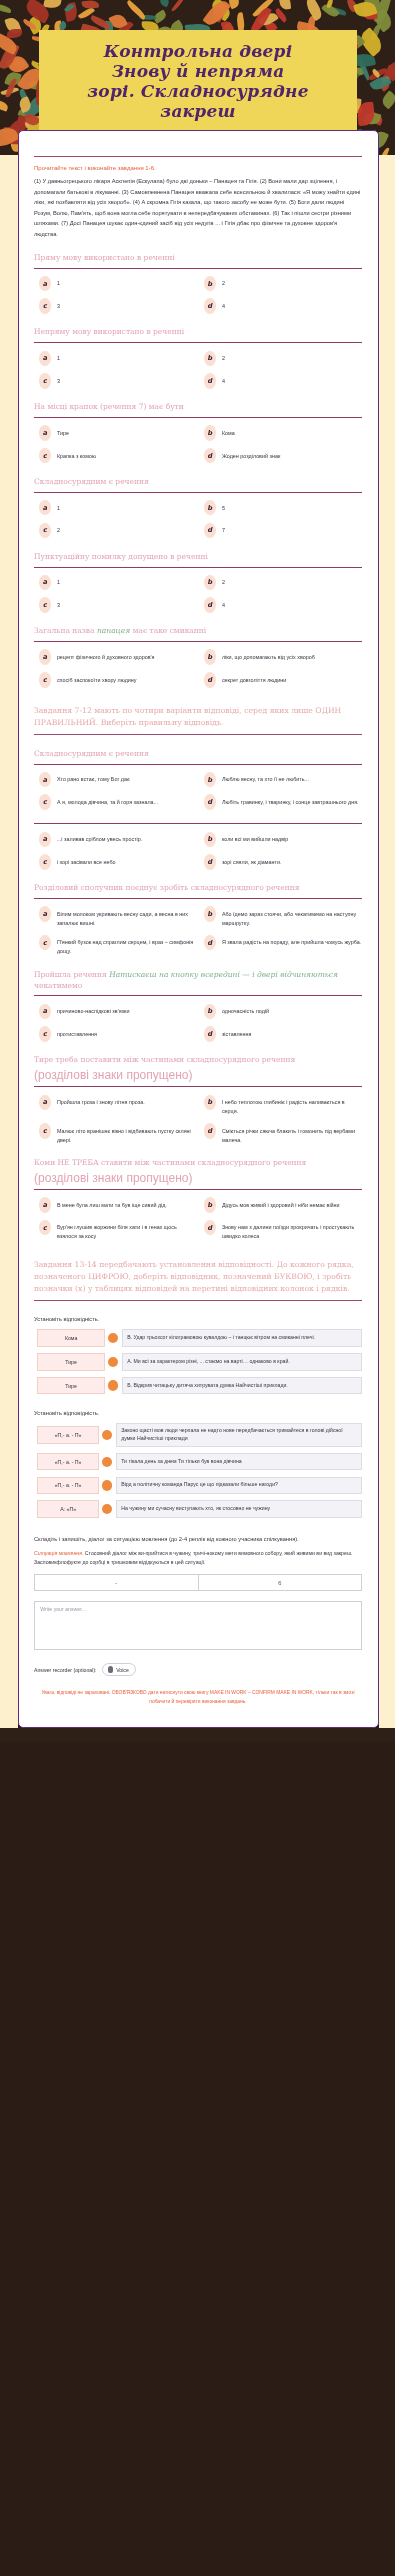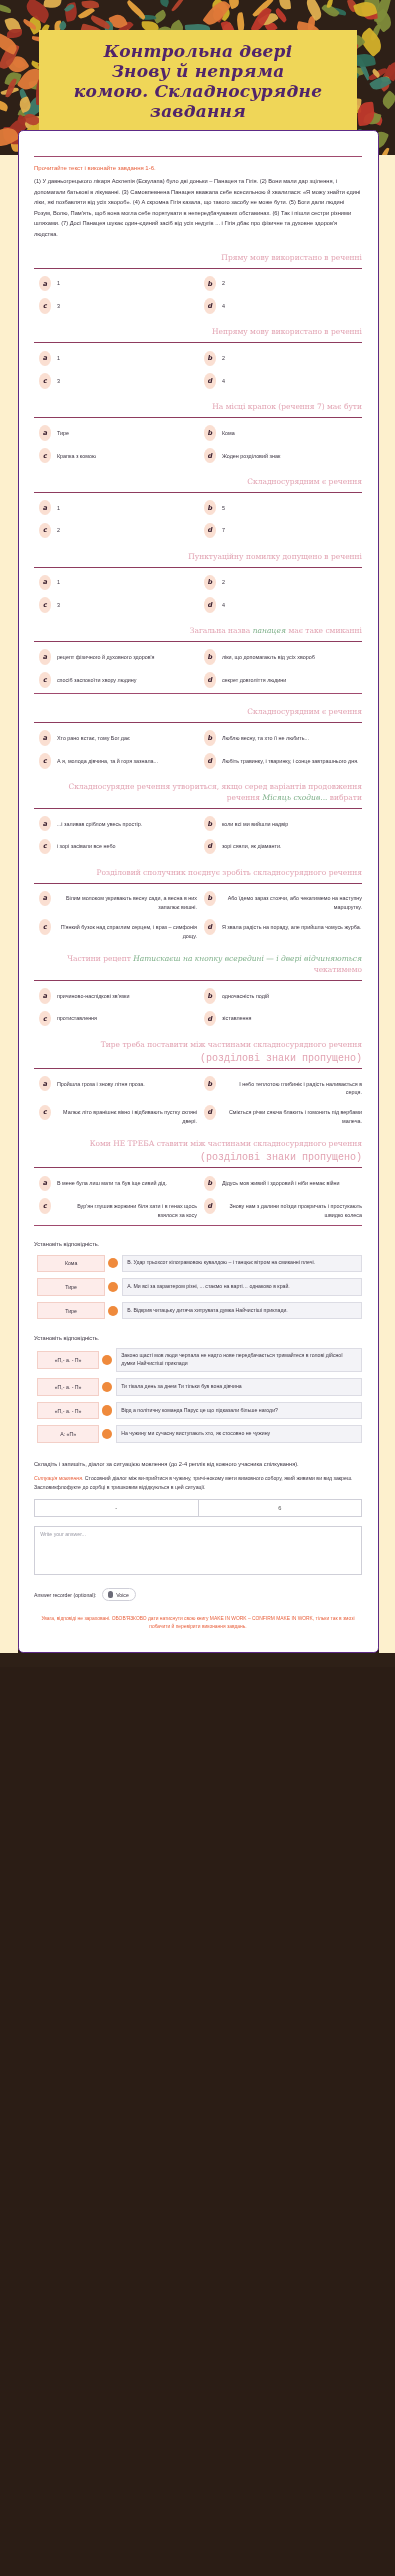--- a/index.html
+++ b/index.html
@@ -88,36 +88,36 @@
     font-family: "Liberation Sans", sans-serif;
   }
   .passage-body {
     color: #3a3340;
     font-size: 5.7px;
     line-height: 1.85;
     font-family: "Liberation Sans", sans-serif;
   }
 
   
-  .q-block { margin: 13.4px 0 4.1px 0; text-align: right; }
+  .q-block { margin: 13.4px 0 4.1px 0; }
   .q-title {
     font-family: "DejaVu Serif", serif;
     color: #e2a4b3;
     font-size: 7.5px;
     line-height: 1.45;
     margin-bottom: 2.1px;
   }
   .q-title .em {
     color: #7fb08a;
     font-style: italic;
   }
   .q-sub {
-    font-family: Liberation Mono, monospace;
+    font-family: Liberation Sans, sans-serif;
     color: #e2a4b3;
-    font-size: 10px;
+    font-size: 12px;
     margin-top: 1px;
   }
   .q-rule {
     border: none;
     border-top: 0.5px solid #8e3b5e;
     margin: 4.1px 0 7.2px 0;
   }
 
   .opts {
     display: grid;
@@ -549,22 +549,22 @@
   </div>
 <div class="cream-rail left"></div>
 <div class="cream-rail right"></div>
 
 <div class="page-wrap">
 
   <div class="title-banner">
     <h1>
       <span>Контрольна двері</span><br>
       <span>Знову й непряма</span><br>
-      <span>комою. Складносурядне</span><br>
-      <span>завдання</span>
+      <span>зорі. Складносурядне</span><br>
+      <span>закреш</span>
     </h1>
   </div>
 
   <div class="card">
 
     <hr class="hr-line">
 
     <div class="passage-head">Прочитайте текст і виконайте завдання 1-6.</div>
     <div class="passage-body">(1) У давньогрецького лікаря Асклепія (Ескулапа) було дві доньки – Панацея та Гігія. (2) Вони мали дар зцілення, і допомагали батькові в лікуванні. (3) Самовпевнена Панацея вважала себе всесильною й хвалилася: «Я можу знайти єдині ліки, які позбавляти від усіх хвороб». (4) А скромна Гігія казала, що такого засобу не може бути. (5) Боги дали людині Розум, Волю, Пам'ять, щоб вона могла себе порятувати в непередбачуваних обставинах. (6) Так і пішли сестри різними шляхами. (7) Досі Панацея шукає один-єдиний засіб від усіх недугів ... і Гігія дбає про фізичне та духовне здоров'я людства.</div>
 
@@ -694,20 +694,21 @@
             <div class="opt">
               <span class="bullet">c</span>
               <span class="opt-text">спосіб заспокоїти хвору людину</span>
             </div>
             <div class="opt">
               <span class="bullet">d</span>
               <span class="opt-text">секрет довголіття людини</span>
             </div>
           </div>
         </div>
+        <div class="instruction" style="margin-top: 17.5px;">Завдання 7-12 мають по чотири варіанти відповіді, серед яких лише ОДИН ПРАВИЛЬНИЙ. Виберіть правильну відповідь.</div>
         <hr class="hr-line">
         <div class="q-block">
           <div class="q-title">Складносурядним є речення</div>
           <hr class="q-rule">
           <div class="opts">
             <div class="opt">
               <span class="bullet">a</span>
               <span class="opt-text">Хто рано встає, тому Бог дає</span>
             </div>
             <div class="opt">
@@ -718,21 +719,20 @@
               <span class="bullet">c</span>
               <span class="opt-text">А я, молода дівчина, та й горя зазнала...</span>
             </div>
             <div class="opt">
               <span class="bullet">d</span>
               <span class="opt-text">Любіть травинку, і тваринку, і сонце завтрашнього дня.</span>
             </div>
           </div>
         </div>
         <div class="q-block">
-          <div class="q-title"><span>Складносурядне речення утвориться, якщо серед варіантів продовження речення </span><span class="em">Місяць сходив...</span><span> вибрати</span></div>
           <hr class="q-rule">
           <div class="opts">
             <div class="opt">
               <span class="bullet">a</span>
               <span class="opt-text">...і заливав сріблом увесь простір.</span>
             </div>
             <div class="opt">
               <span class="bullet">b</span>
               <span class="opt-text">коли всі ми вийшли надвір</span>
             </div>
@@ -762,21 +762,21 @@
               <span class="bullet">c</span>
               <span class="opt-text">П'янкий бузок над спраглим серцем, і враз – симфонія дощу.</span>
             </div>
             <div class="opt">
               <span class="bullet">d</span>
               <span class="opt-text">Я звала радість на пораду, але прийшла чомусь журба.</span>
             </div>
           </div>
         </div>
         <div class="q-block">
-          <div class="q-title"><span>Частини рецепт </span><span class="em">Натискаєш на кнопку всередині — і двері відчиняються</span><span> чекатимемо</span></div>
+          <div class="q-title"><span>Пройшла речення </span><span class="em">Натискаєш на кнопку всередині — і двері відчиняються</span><span> чекатимемо</span></div>
           <hr class="q-rule">
           <div class="opts">
             <div class="opt">
               <span class="bullet">a</span>
               <span class="opt-text">причиново-наслідкові зв'язки</span>
             </div>
             <div class="opt">
               <span class="bullet">b</span>
               <span class="opt-text">одночасність подій</span>
             </div>
@@ -831,20 +831,21 @@
               <span class="opt-text">Бур'ян глушив жоржини біля хати і в генах щось взялося за косу</span>
             </div>
             <div class="opt">
               <span class="bullet">d</span>
               <span class="opt-text">Знову нам з далини поїзди прокричать і простукають швидко колеса</span>
             </div>
           </div>
         </div>
       </div>
 
+    <div class="instruction" style="margin-top:17.5px">Завдання 13-14 передбачають установлення відповідності. До кожного рядка, позначеного ЦИФРОЮ, доберіть відповідник, позначений БУКВОЮ, і зробіть позначки (х) у таблицях відповідей на перетині відповідних колонок і рядків.</div>
     <hr class="hr-line">
 
     <div id="matching-root">
         <div class="match-head">Установіть відповідність.</div>
         <div class="match-table">
           <div class="match-row">
             <div class="m-left">Кома</div>
             <div class="m-dot"></div>
             <div class="m-right">В. Удар трьохсот кілограмовою кувалдою – і танцює вітром на смиканні плечі.</div>
           </div>

